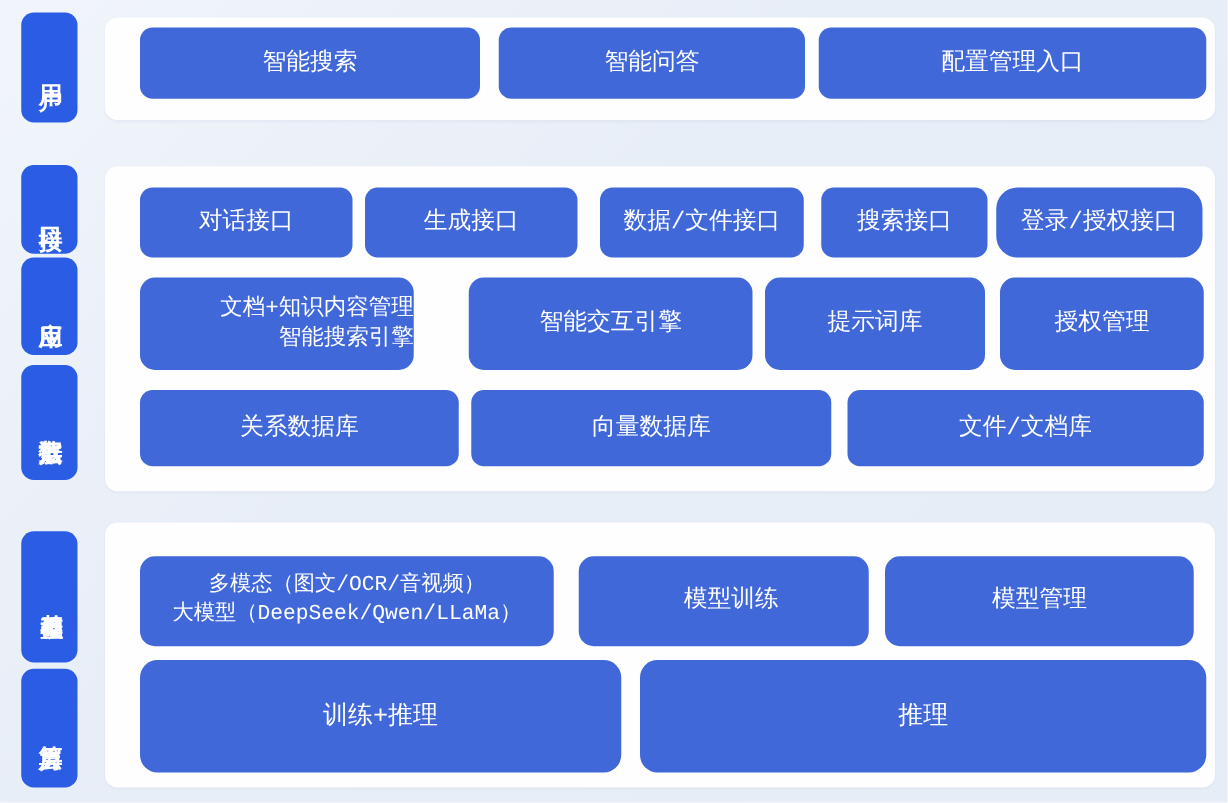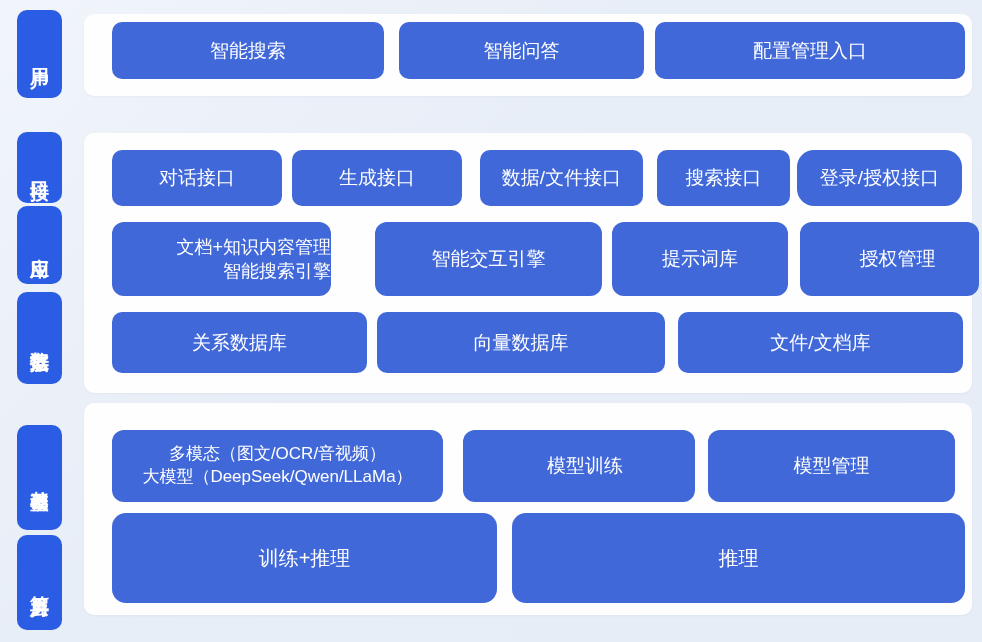--- a/index.html
+++ b/index.html
@@ -1,30 +1,30 @@
 <!DOCTYPE html>
 <html><head>
 <meta charset="utf-8">
 <style>
   html,body{margin:0;padding:0;}
   .canvas{
     position:relative;
     width:982px;height:642px;
     background:linear-gradient(135deg,#f1f5fb 0%,#e8eef7 40%,#e7edf6 100%);
-    font-family:Liberation Sans, sans-serif;
+    font-family:Liberation Mono, monospace;
     overflow:hidden;
   }
   .panel{
     position:absolute;left:84px;width:888px;
     background:#fefefe;border-radius:10px;
     box-shadow:0 1px 2px rgba(120,140,180,0.08);
   }
   .panel1{top:14px;height:82px;}
   .panel2{top:133px;height:260px;}
-  .panel3{top:403px;height:212px;}
+  .panel3{top:418px;height:212px;}
   .tag{
     position:absolute;left:17px;width:45px;
     background:#2b5ce4;border-radius:10px;
     color:#ffffff;
     display:flex;align-items:center;justify-content:center;
     writing-mode:vertical-rl;text-orientation:upright;
     font-size:19px;font-weight:bold;letter-spacing:2px;
     text-align:center;
   }
   .tag-user{top:10px;height:88px;}
@@ -52,21 +52,21 @@
   .s2r1a{left:28px;width:170px;}
   .s2r1b{left:208px;width:170px;}
   .s2r1c{left:396px;width:163px;}
   .s2r1d{left:573px;width:133px;}
   .s2r1e{left:713px;width:165px;border-radius:17px;}
   
   .s2r2{top:89px;height:74px;border-radius:12px;}
   .s2r2a{left:28px;width:219px;font-size:18px;align-items:flex-end;}
   .s2r2b{left:291px;width:227px;}
   .s2r2c{left:528px;width:176px;}
-  .s2r2d{left:716px;width:163px;padding-left:16px;}
+  .s2r2d{left:716px;width:163px;}
   
   .s2r3{top:179px;height:61px;}
   .s2r3a{left:28px;width:255px;align-items:center;}
   .s2r3b{left:293px;width:288px;}
   .s2r3c{left:594px;width:285px;}
   
   .s3r1{top:27px;height:72px;border-radius:12px;}
   .s3r1a{left:28px;width:331px;font-size:17px;}
   .s3r1b{left:379px;width:220px;padding-left:12px;}
   .s3r1c{left:624px;width:247px;}

